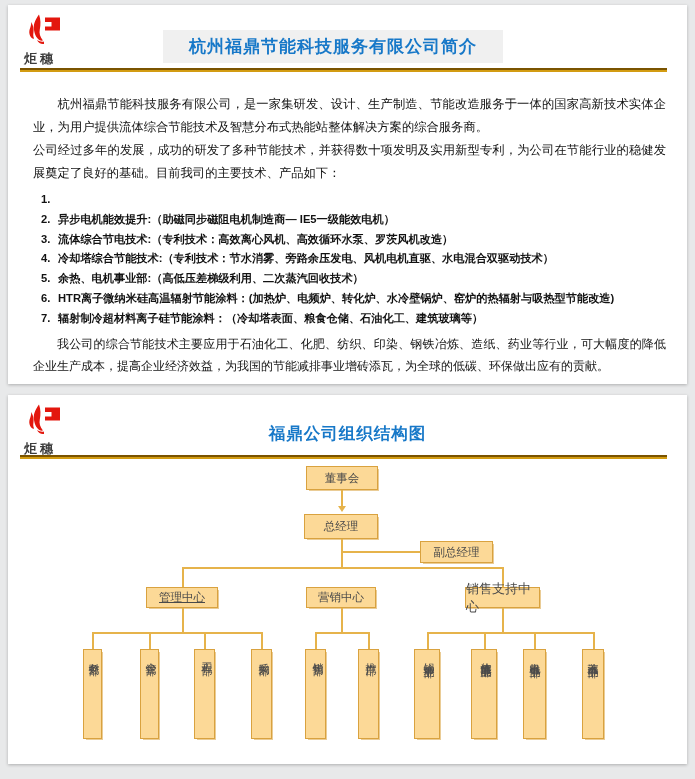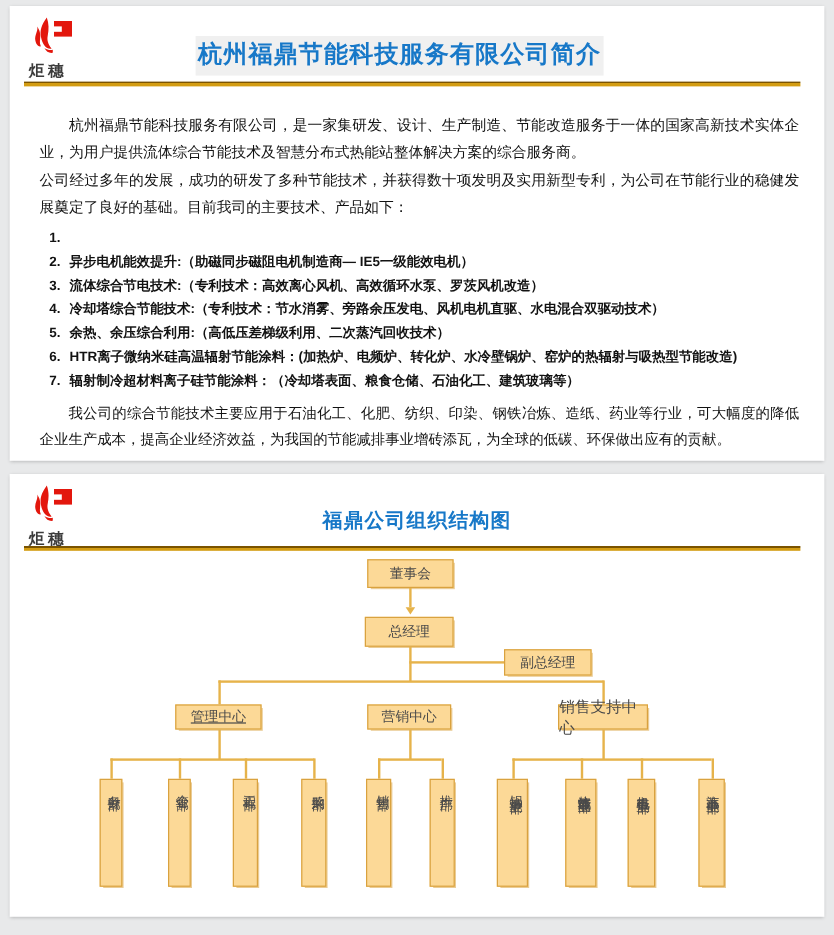--- a/index.html
+++ b/index.html
@@ -18,21 +18,21 @@
   #card2 { top:395px; height:369px; }
 
   
   .logo { position:absolute; left:16px; top:8px; width:52px; text-align:left; }
   .logo svg { display:block; }
   .logo-text { font-size:13px; font-weight:bold; color:#3c3c3c; letter-spacing:3px; margin-top:1px; }
 
   
   .title-bar {
     position:absolute; left:155px; top:25px; width:340px; height:33px;
-    background:#f0f0f0; color:#1778c8; font-size:20px; font-weight:bold;
+    background:#f0f0f0; color:#1778c8; font-size:17px; font-weight:bold;
     text-align:center; line-height:33px; letter-spacing:1px;
   }
   .title-center {
     position:absolute; left:0; top:28px; width:100%; text-align:center;
     color:#1778c8; font-size:16.5px; font-weight:bold; letter-spacing:1px;
   }
   .divider {
     position:absolute; left:12px; width:647px; height:4px;
     background:linear-gradient(to bottom,#7a5300 0%,#7a5300 38%,#d39c12 38%,#d39c12 100%);
   }
@@ -104,21 +104,21 @@
       <li>
           <span class="num">3.</span>
           <span>流体综合节电技术:（专利技术：高效离心风机、高效循环水泵、罗茨风机改造）</span>
         </li>
       <li>
           <span class="num">4.</span>
           <span>冷却塔综合节能技术:（专利技术：节水消雾、旁路余压发电、风机电机直驱、水电混合双驱动技术）</span>
         </li>
       <li>
           <span class="num">5.</span>
-          <span>余热、余压综合利用:（高低压差梯级利用、二次蒸汽回收技术）</span>
+          <span>余热、电机事业部:（高低压差梯级利用、二次蒸汽回收技术）</span>
         </li>
       <li>
           <span class="num">6.</span>
           <span>HTR离子微纳米硅高温辐射节能涂料：(加热炉、电频炉、转化炉、水冷壁锅炉、窑炉的热辐射与吸热型节能改造)</span>
         </li>
       <li>
           <span class="num">7.</span>
           <span>辐射制冷超材料离子硅节能涂料：（冷却塔表面、粮食仓储、石油化工、建筑玻璃等）</span>
         </li>
     </ol>

